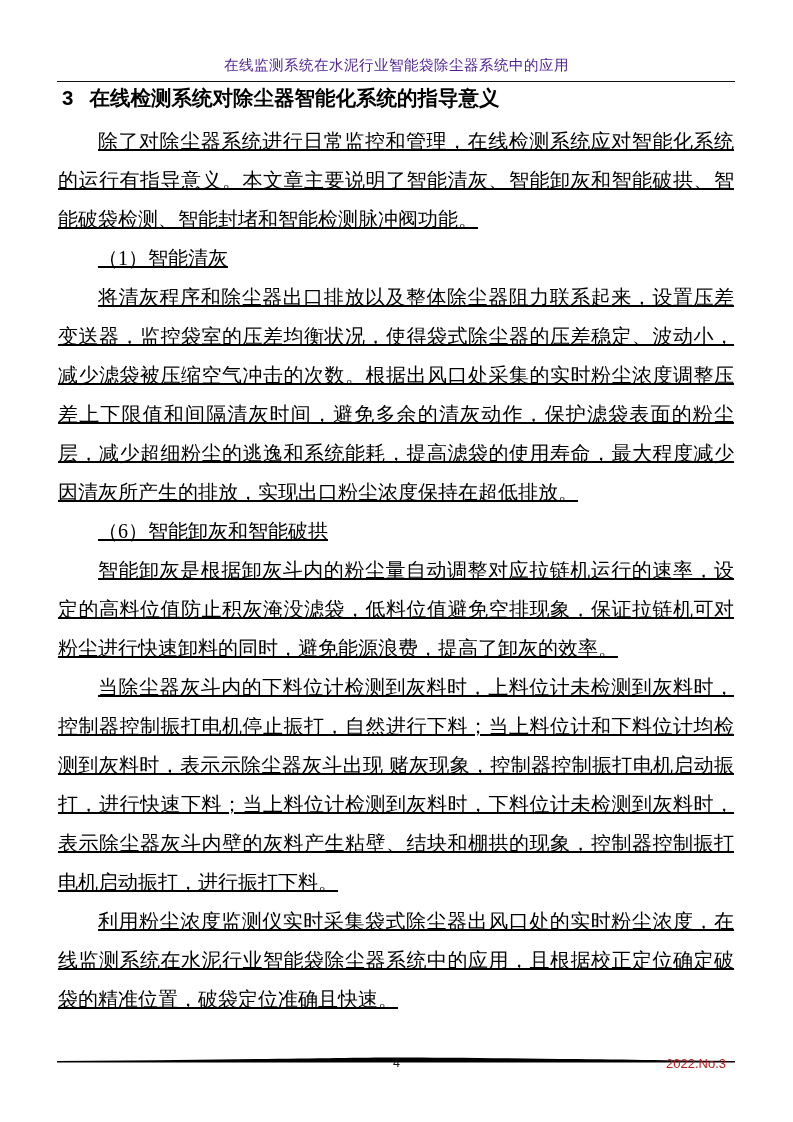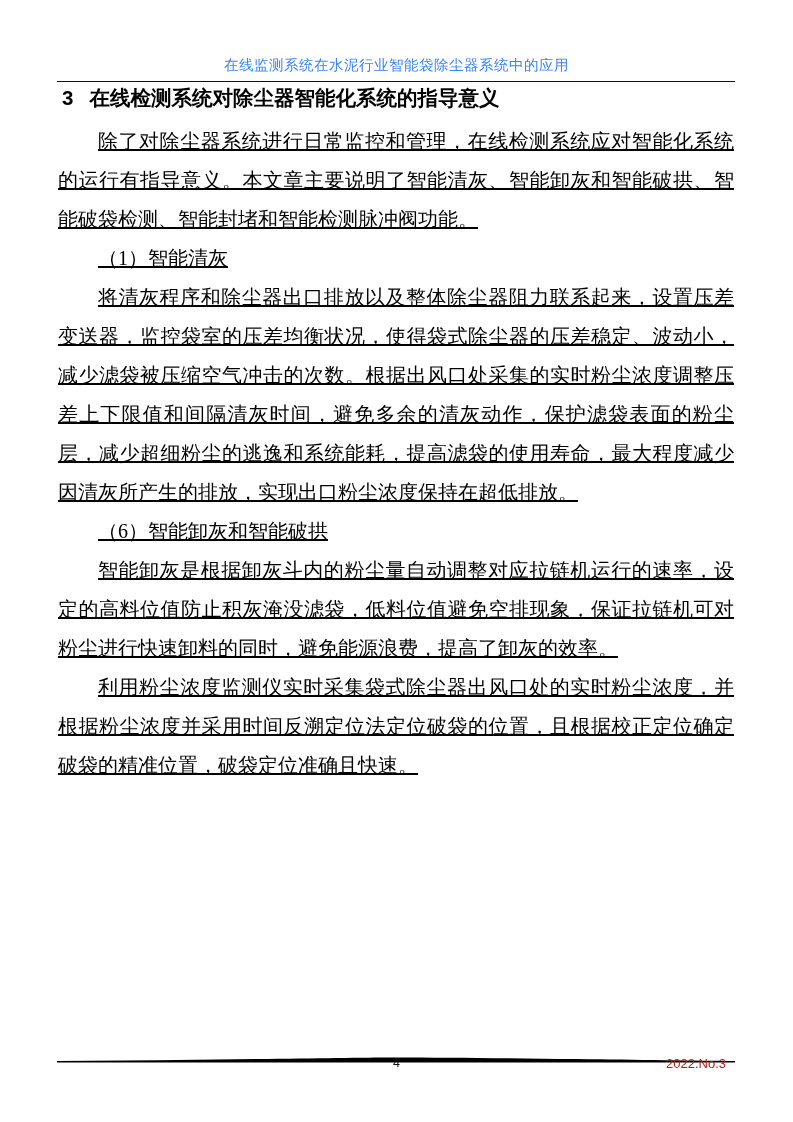--- a/index.html
+++ b/index.html
@@ -18,21 +18,21 @@
   
   .running-title {
     position: absolute;
     top: 56px;
     left: 0;
     width: 100%;
     text-align: center;
     font-family: "Liberation Serif", "DejaVu Serif", serif;
     font-size: 14.5px;
     letter-spacing: 0.5px;
-    color: #3b82f6;
+    color: #4c1d95;
   }
   .header-rule {
     position: absolute;
     top: 81px;
     left: 57px;
     width: 678px;
     height: 0;
     border-top: 1.6px solid #111111;
   }
   .section-heading {
@@ -107,21 +107,22 @@
   <div class="section-heading">
     <span class="section-number">3</span><span>在线检测系统对除尘器智能化系统的指导意义</span>
   </div>
 
   <div class="body-text">
     <p>除了对除尘器系统进行日常监控和管理，在线检测系统应对智能化系统的运行有指导意义。本文章主要说明了智能清灰、智能卸灰和智能破拱、智能破袋检测、智能封堵和智能检测脉冲阀功能。</p>
     <p>（1）智能清灰</p>
     <p>将清灰程序和除尘器出口排放以及整体除尘器阻力联系起来，设置压差变送器，监控袋室的压差均衡状况，使得袋式除尘器的压差稳定、波动小，减少滤袋被压缩空气冲击的次数。根据出风口处采集的实时粉尘浓度调整压差上下限值和间隔清灰时间，避免多余的清灰动作，保护滤袋表面的粉尘层，减少超细粉尘的逃逸和系统能耗，提高滤袋的使用寿命，最大程度减少因清灰所产生的排放，实现出口粉尘浓度保持在超低排放。</p>
     <p>（6）智能卸灰和智能破拱</p>
     <p>智能卸灰是根据卸灰斗内的粉尘量自动调整对应拉链机运行的速率，设定的高料位值防止积灰淹没滤袋，低料位值避免空排现象，保证拉链机可对粉尘进行快速卸料的同时，避免能源浪费，提高了卸灰的效率。</p>
-    <p>利用粉尘浓度监测仪实时采集袋式除尘器出风口处的实时粉尘浓度，并根据粉尘浓度并采用时间反溯定位法定位破袋的位置，且根据校正定位确定破袋的精准位置，破袋定位准确且快速。</p>
+    <p>当除尘器灰斗内的下料位计检测到灰料时，上料位计未检测到灰料时，控制器控制振打电机停止振打，自然进行下料；当上料位计和下料位计均检测到灰料时，表示示除尘器灰斗出现 赌灰现象，控制器控制振打电机启动振打，进行快速下料；当上料位计检测到灰料时，下料位计未检测到灰料时，表示除尘器灰斗内壁的灰料产生粘壁、结块和棚拱的现象，控制器控制振打电机启动振打，进行振打下料。</p>
+    <p>利用粉尘浓度监测仪实时采集袋式除尘器出风口处的实时粉尘浓度，在线监测系统在水泥行业智能袋除尘器系统中的应用，且根据校正定位确定破袋的精准位置，破袋定位准确且快速。</p>
   </div>
 
   <div class="footer-rule">
     <svg width="678" height="10" viewBox="0 0 678 10" xmlns="http://www.w3.org/2000/svg">
       <path d="M0,9.5 L0,8.1
                C70,7.6 140,6.8 210,5.9
                C270,5.1 315,4.4 340,4.4
                C385,4.4 450,5.2 520,6.1
                C580,6.9 640,7.7 678,8.1
                L678,9.5 Z" fill="#000000"></path>

